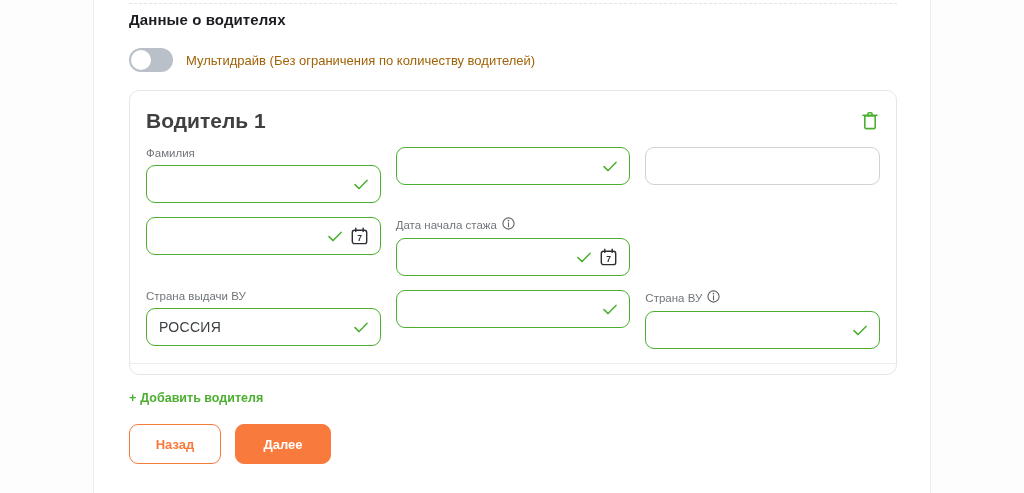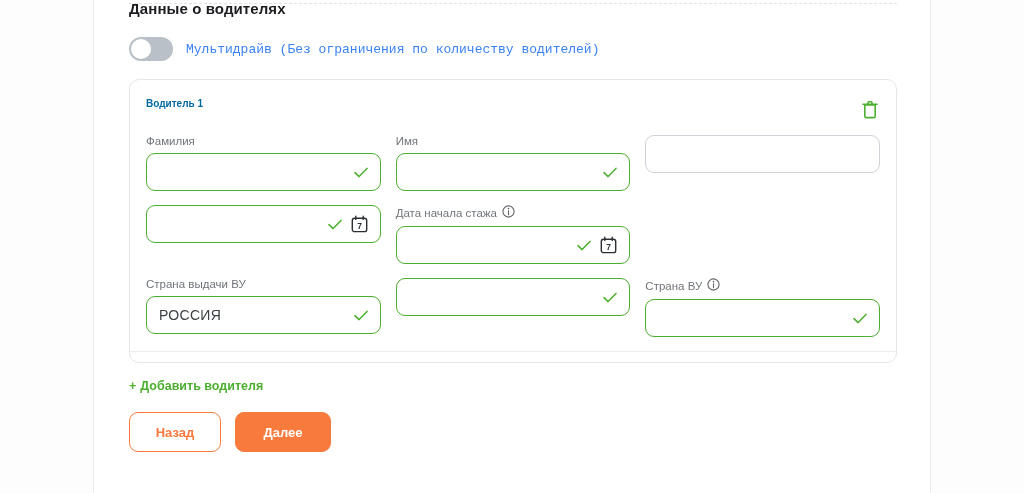--- a/index.html
+++ b/index.html
@@ -22,21 +22,21 @@
 
   .dashed-divider {
     position: absolute;
     left: 35px; top: 3px; width: 768px; height: 0;
     border-top: 1px dashed #e3e3e5;
   }
 
   .content { position: absolute; left: 35px; top: 0; width: 768px; }
 
   .section-title {
-    margin-top: 0;
+    margin-top: 11px;
     font-size: 15px;
     font-weight: bold;
     color: #1c1c21;
     letter-spacing: 0.1px;
   }
 
   
   .toggle-row { display: flex; align-items: center; margin-top: 20px; }
   .switch {
     width: 44px; height: 24px; border-radius: 12px;
@@ -46,37 +46,36 @@
   .switch .knob {
     position: absolute; top: 2px; left: 2px;
     width: 20px; height: 20px; border-radius: 50%;
     background: #ffffff;
   }
   .switch.small { width: 38px; height: 21px; border-radius: 11px; }
   .switch.small .knob { width: 17px; height: 17px; top: 2px; left: 2px; }
   .toggle-label {
     margin-left: 13px;
     font-size: 13px;
-    color: #3b82f6;
+    color: #a16207;
     white-space: nowrap;
-    font-family: Liberation Mono, monospace;
   }
   .toggle-label.small-lbl { font-size: 12.5px; margin-left: 12px; }
 
   
   .card {
     position: relative;
     margin-top: 18px;
     border: 1px solid #e6e6e8;
     border-radius: 10px;
     padding: 18px 16px 10px 16px;
     background: #fff;
   }
   .card-head { display: flex; align-items: flex-start; justify-content: space-between; }
-  .card-title { font-size: 10px; font-weight: bold; color: #0369a1; }
+  .card-title { font-size: 21px; font-weight: bold; color: #404040; }
   .trash-btn { cursor: pointer; line-height: 0; padding: 2px; }
 
   
   .row { display: flex; gap: 15px; margin-top: 14px; }
   .col { flex: 1 1 0; min-width: 0; }
 
   .field-label {
     font-size: 11.5px;
     color: #70757a;
     margin-bottom: 6px;
@@ -169,21 +168,20 @@
             <div class="control valid">
               <span class="value"></span>
               <span class="check">
                 <svg width="14" height="11" viewBox="0 0 14 11" fill="none">
                     <path d="M1 5.6l4.1 4L13 1.4" stroke="#4caf2f" stroke-width="1.5" stroke-linecap="round" stroke-linejoin="round"></path>
                   </svg>
               </span>
             </div>
           </div>
           <div class="col">
-            <div class="field-label">Имя</div>
             <div class="control valid">
               <span class="value"></span>
               <span class="check">
                 <svg width="14" height="11" viewBox="0 0 14 11" fill="none">
                     <path d="M1 5.6l4.1 4L13 1.4" stroke="#4caf2f" stroke-width="1.5" stroke-linecap="round" stroke-linejoin="round"></path>
                   </svg>
               </span>
             </div>
           </div>
           <div class="col">

